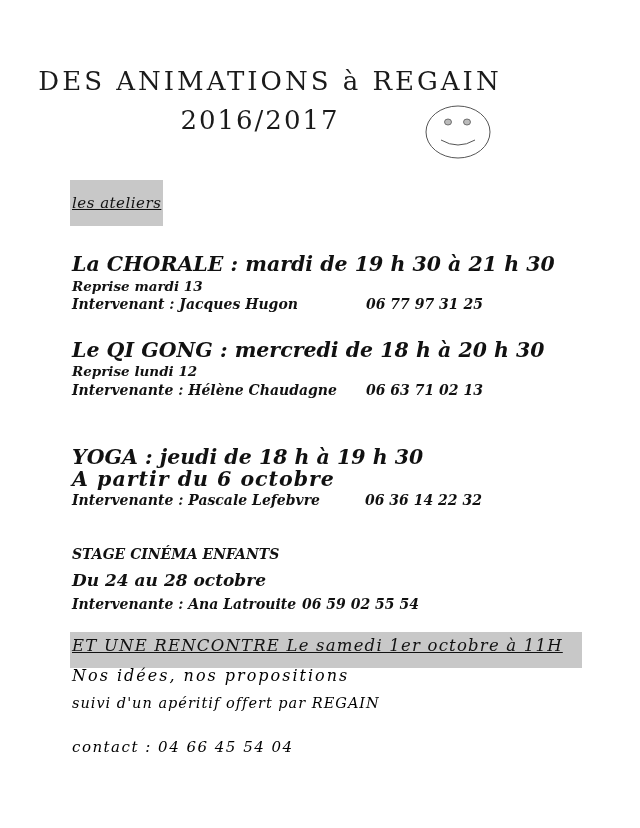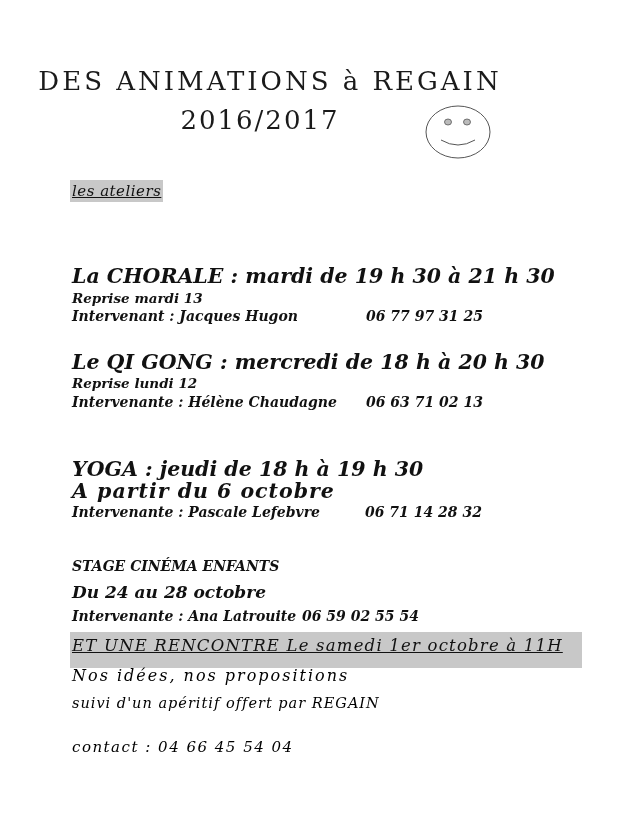--- a/index.html
+++ b/index.html
@@ -3,22 +3,22 @@
   <meta charset="utf-8">
   <style>
     html, body { margin: 0; padding: 0; background: #ffffff; }
     body { width: 640px; height: 828px; position: relative; overflow: hidden; color: #111; }
     .deco { font-family: "DejaVu Serif", serif; letter-spacing: 2px; }
     .title { position: absolute; left: 0; width: 540px; text-align: center; font-size: 26px; color: #1a1a1a; }
     #t1 { top: 66px; letter-spacing: 3px; }
     #t2 { top: 105px; left: -10px; }
     .smiley { position: absolute; left: 424px; top: 104px; width: 68px; height: 56px; }
     .label-box { position: absolute; background: #c8c8c8; font-style: italic; text-decoration: underline; }
-    #ateliers { left: 70px; top: 180px; padding: 0 2px; font-size: 15px; line-height: 22px; letter-spacing: 0.5px; }
-    .g { font-family: "DejaVu Serif", serif; font-weight: bold; font-style: italic; position: absolute; left: 72px; white-space: nowrap; color: #111; margin-top: 12px; }
+    #ateliers { left: 70px; top: 180px; padding: 12px 2px; font-size: 15px; line-height: 22px; letter-spacing: 0.5px; }
+    .g { font-family: "DejaVu Serif", serif; font-weight: bold; font-style: italic; position: absolute; left: 72px; white-space: nowrap; color: #111; }
     .h1 { font-size: 20.5px; }
     .h2 { font-size: 13.5px; }
     .h3 { font-size: 14px; }
     .phone { position: absolute; white-space: nowrap; }
     #rencontre { left: 70px; top: 632px; width: 510px; height: 36px; font-size: 16.5px; line-height: 28px; letter-spacing: 1.2px; font-style: italic; padding-left: 2px; }
     .script { position: absolute; left: 72px; font-family: "DejaVu Serif", serif; font-style: italic; color: #000000; white-space: nowrap; letter-spacing: 1px; }
   </style>
 </head>
 <body>
 
@@ -39,21 +39,21 @@
 <div class="g h3 phone" style="top:296px; left:366px;">06 77 97 31 25</div>
 
 <div class="g h1" style="top:338px;">Le QI GONG :  mercredi de 18 h à 20 h 30</div>
 <div class="g h2" style="top:363px;">Reprise lundi 12</div>
 <div class="g h3" style="top:382px;">Intervenante : Hélène Chaudagne</div>
 <div class="g h3 phone" style="top:382px; left:366px;">06 63 71 02 13</div>
 
 <div class="g h1" style="top:445px;">YOGA : jeudi de 18 h à 19 h 30</div>
 <div class="g h1" style="top:467px; letter-spacing:1px;">A partir du 6 octobre</div>
 <div class="g h3" style="top:492px;">Intervenante : Pascale Lefebvre</div>
-<div class="g h3 phone" style="top:492px; left:365px;">06 71 14 28 32</div>
+<div class="g h3 phone" style="top:492px; left:365px;">06 36 14 22 32</div>
 
 <div class="g" style="top:546px; font-size:14px;">STAGE CINÉMA ENFANTS</div>
 <div class="g" style="top:570px; font-size:17px;">Du 24 au 28 octobre</div>
 <div class="g h3" style="top:596px;">Intervenante : Ana Latrouite</div>
 <div class="g h3 phone" style="top:596px; left:302px;">06 59 02 55 54</div>
 
 <div id="rencontre" class="label-box deco">ET UNE RENCONTRE Le samedi 1er octobre à 11H</div>
 <div class="script" style="top:666px; font-size:16px; letter-spacing:2px;">Nos idées, nos propositions</div>
 <div class="script" style="top:695px; font-size:14.5px;">suivi d'un apéritif offert par REGAIN</div>
 <div class="script" style="top:722px; font-size:15px; letter-spacing:1.5px;margin-top:16px;">contact : 04 66 45 54 04</div>

